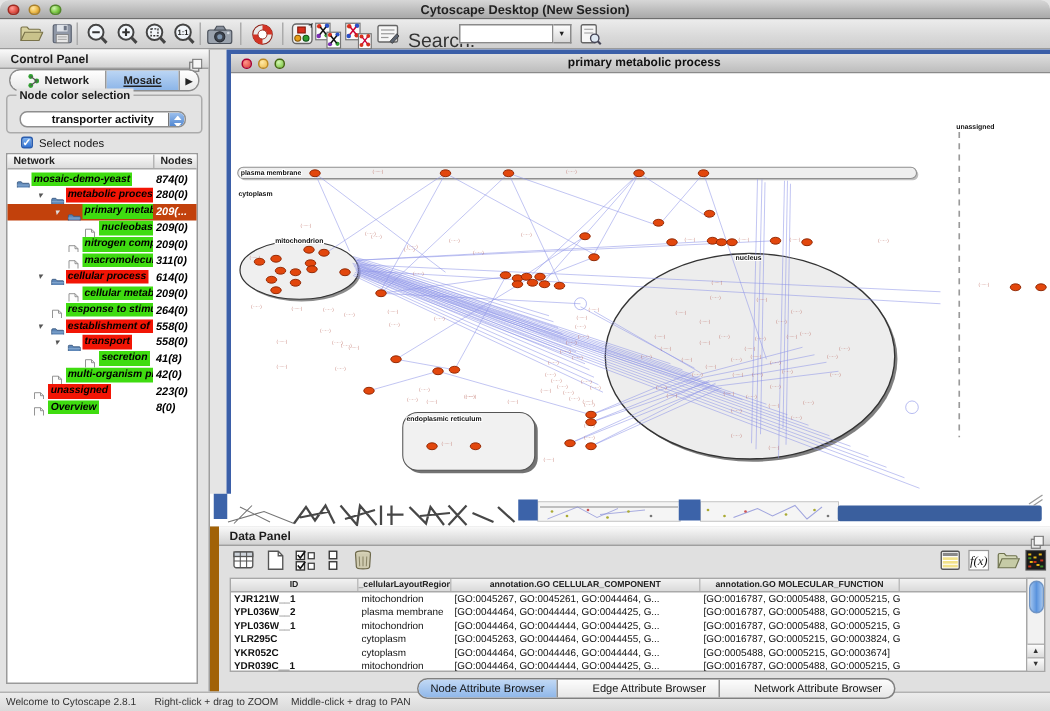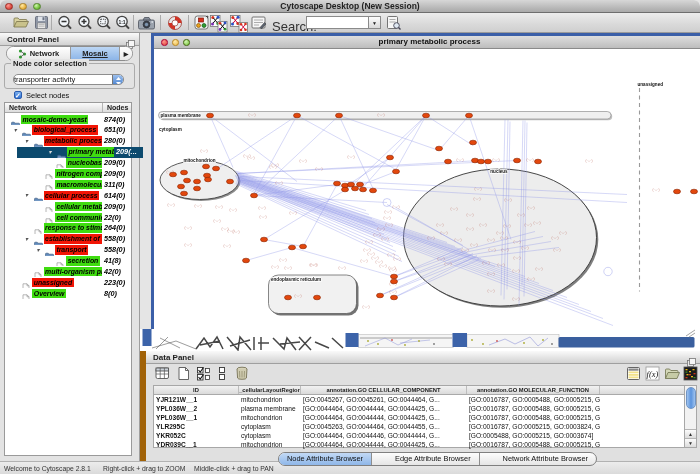--- a/index.html
+++ b/index.html
@@ -39,37 +39,37 @@
   .cp-tabs { left:6px; top:13px; width:127px; height:15px; display:flex;
      border:1px solid #8d8d8d; border-radius:8px; overflow:hidden; background:#fff; }
   .cp-tab { height:100%; display:flex; align-items:center; justify-content:center;
      font-size:7.5px; font-weight:bold; color:#222; background:linear-gradient(#ffffff,#e8e8e8);}
   .cp-tab.sel { background:linear-gradient(#bcd6f4,#8cb5e8);text-decoration:underline; }
   .cp-tab + .cp-tab { border-left:1px solid #999; }
   .groupbox { left:4px; top:30px; width:131px; height:26px; border:1px solid #ababab; border-radius:3px; }
   .groupbox-lab { left:6px; top:-5px; background:#e3e3e3; padding:0 2px; font-size:7.5px; font-weight:bold; color:#1a1a1a;}
   .combo { left:8px; top:10px; width:111px; height:11px; border:1px solid #8e8e8e; border-radius:5px;
      background:#fff; overflow:hidden;}
-  .combo-t { width:100%; font-size:7.5px; color:#111; line-height:10px; font-weight:normal;}
+  .combo-t { width:100%; text-align:center; font-size:7.5px; color:#111; line-height:10px; font-weight:bold;}
   .combo-btn { right:0; top:0; width:11px; height:100%; background:linear-gradient(#9ec1ee,#5288d2);
      border-left:1px solid #777; border-radius:0 4px 4px 0; }
   .combo-btn svg { display:block; margin:1.5px auto; }
   .checkbox { left:14px; top:58px; width:8px; height:8px; border-radius:2px;
      background:linear-gradient(#7db1ef,#3172d3); border:0.5px solid #2a5cae;
      color:#fff; font-size:7px; line-height:7px; text-align:center; font-weight:bold;}
   .check-lab { left:26px; top:58px; font-size:7.5px; color:#111; }
   .treebox { left:4px; top:69px; width:128px; height:354px; background:#fff; border:1px solid #9a9a9a; }
   .tree-hd { left:0; top:0; width:100%; height:10px; display:flex;
      background:linear-gradient(#fbfbfb,#dcdcdc); border-bottom:1px solid #a8a8a8;
      font-size:7px; font-weight:bold; color:#222;}
   .tree-hd div { line-height:9px; padding-left:4px;}
   .tree-hd .c1 { width:98px; border-right:1px solid #b5b5b5;}
   .tree-rows { left:0; top:11px; width:126px; }
   .trow { position:relative; height:10.9px; width:100%; white-space:nowrap; overflow:hidden;font-style:italic;}
-  .trow.sel { background:#0c4a6e;margin-left:12px; }
+  .trow.sel { background:#c2410c; }
   .trow .arr { position:absolute; font-size:6px; color:#555; top:1px; }
   .trow.sel .arr { color:#ddd; }
   .trow .ticon { position:absolute; top:1px; }
   .trow .tlab { position:absolute; top:0.5px; font-size:6.9px; font-weight:bold; color:#000;
      padding:0 1.5px; line-height:9.5px; overflow:hidden; white-space:nowrap; }
   .trow .tlab.green { background:#3fdc10; }
   .trow .tlab.red { background:#f21505; }
   .trow .cnt { position:absolute; left:99px; top:0.5px; font-size:7.3px; font-weight:bold; color:#000; line-height:9.5px;}
   .trow.sel .cnt { color:#fff; }
   
@@ -308,29 +308,20 @@
     <div class="abs tree-rows" id="tree-rows">
         <div class="trow">
           <span class="ticon" style="left: 6px;"><svg width="9" height="8">
               <path d="M0.5 7 L0.5 2 Q0.5 1.2 1.2 1.2 L3.2 1.2 L4 2.2 L8 2.2 Q8.5 2.2 8.5 3 L8.5 7 Q8.5 7.6 8 7.6 L1 7.6 Q0.5 7.6 0.5 7 Z" fill="#5e87b8" stroke="#3c5a80" stroke-width="0.6"></path>
               <path d="M0.5 3.4 L8.5 3.4" stroke="#7fa3cc" stroke-width="0.7"></path>
             </svg></span>
           <span class="tlab green" style="left: 16px; max-width: 81.5px;">mosaic-demo-yeast</span>
           <span class="cnt">874(0)</span>
         </div>
         <div class="trow">
-          <span class="arr" style="left: 8.8px;">▾</span>
-          <span class="ticon" style="left: 17.3px;"><svg width="9" height="8">
-              <path d="M0.5 7 L0.5 2 Q0.5 1.2 1.2 1.2 L3.2 1.2 L4 2.2 L8 2.2 Q8.5 2.2 8.5 3 L8.5 7 Q8.5 7.6 8 7.6 L1 7.6 Q0.5 7.6 0.5 7 Z" fill="#5e87b8" stroke="#3c5a80" stroke-width="0.6"></path>
-              <path d="M0.5 3.4 L8.5 3.4" stroke="#7fa3cc" stroke-width="0.7"></path>
-            </svg></span>
-          <span class="tlab red" style="left: 27.3px; max-width: 70.2px;">biological_process</span>
-          <span class="cnt">651(0)</span>
-        </div>
-        <div class="trow">
           <span class="arr" style="left: 20.1px;">▾</span>
           <span class="ticon" style="left: 28.6px;"><svg width="9" height="8">
               <path d="M0.5 7 L0.5 2 Q0.5 1.2 1.2 1.2 L3.2 1.2 L4 2.2 L8 2.2 Q8.5 2.2 8.5 3 L8.5 7 Q8.5 7.6 8 7.6 L1 7.6 Q0.5 7.6 0.5 7 Z" fill="#5e87b8" stroke="#3c5a80" stroke-width="0.6"></path>
               <path d="M0.5 3.4 L8.5 3.4" stroke="#7fa3cc" stroke-width="0.7"></path>
             </svg></span>
           <span class="tlab red" style="left: 38.6px; max-width: 58.9px;">metabolic process</span>
           <span class="cnt">280(0)</span>
         </div>
         <div class="trow sel">
           <span class="arr" style="left: 31.4px;">▾</span>
@@ -374,28 +365,20 @@
           <span class="tlab red" style="left: 38.6px; max-width: 58.9px;">cellular process</span>
           <span class="cnt">614(0)</span>
         </div>
         <div class="trow">
           <span class="ticon" style="left: 39.9px;"><svg width="8" height="9">
               <path d="M1 0.8 L5 0.8 L7 2.8 L7 8.2 L1 8.2 Z" fill="#fdfdfd" stroke="#888" stroke-width="0.6"></path>
               <path d="M5 0.8 L5 2.8 L7 2.8" fill="none" stroke="#888" stroke-width="0.6"></path>
             </svg></span>
           <span class="tlab green" style="left: 49.9px; max-width: 47.6px;">cellular metabo</span>
           <span class="cnt">209(0)</span>
-        </div>
-        <div class="trow">
-          <span class="ticon" style="left: 39.9px;"><svg width="8" height="9">
-              <path d="M1 0.8 L5 0.8 L7 2.8 L7 8.2 L1 8.2 Z" fill="#fdfdfd" stroke="#888" stroke-width="0.6"></path>
-              <path d="M5 0.8 L5 2.8 L7 2.8" fill="none" stroke="#888" stroke-width="0.6"></path>
-            </svg></span>
-          <span class="tlab green" style="left: 49.9px; max-width: 47.6px;">cell communicat</span>
-          <span class="cnt">22(0)</span>
         </div>
         <div class="trow">
           <span class="ticon" style="left: 28.6px;"><svg width="8" height="9">
               <path d="M1 0.8 L5 0.8 L7 2.8 L7 8.2 L1 8.2 Z" fill="#fdfdfd" stroke="#888" stroke-width="0.6"></path>
               <path d="M5 0.8 L5 2.8 L7 2.8" fill="none" stroke="#888" stroke-width="0.6"></path>
             </svg></span>
           <span class="tlab green" style="left: 38.6px; max-width: 58.9px;">response to stimul</span>
           <span class="cnt">264(0)</span>
         </div>
         <div class="trow">

